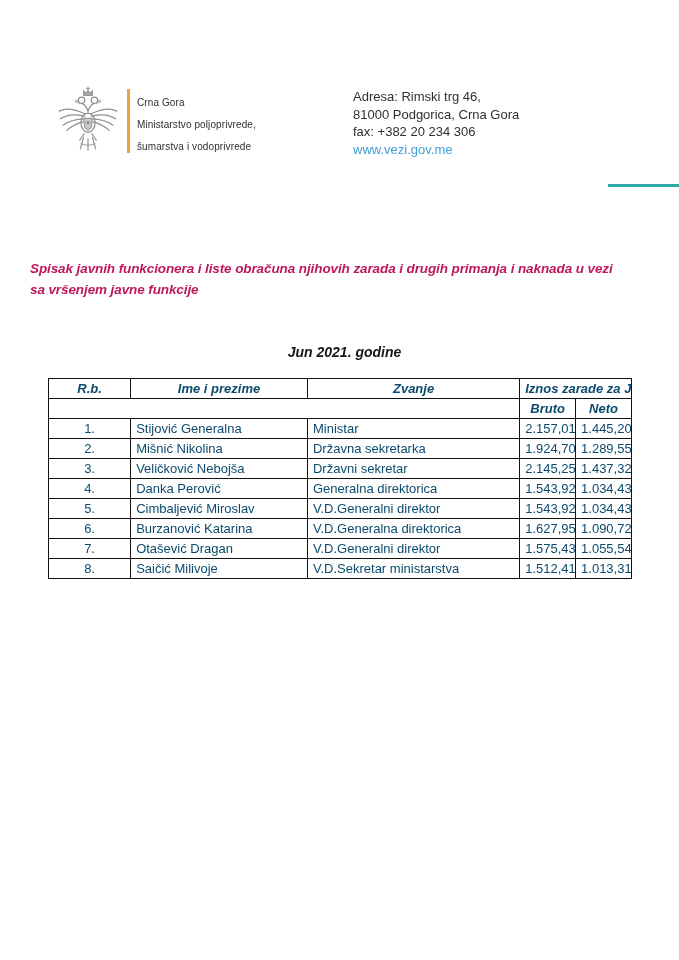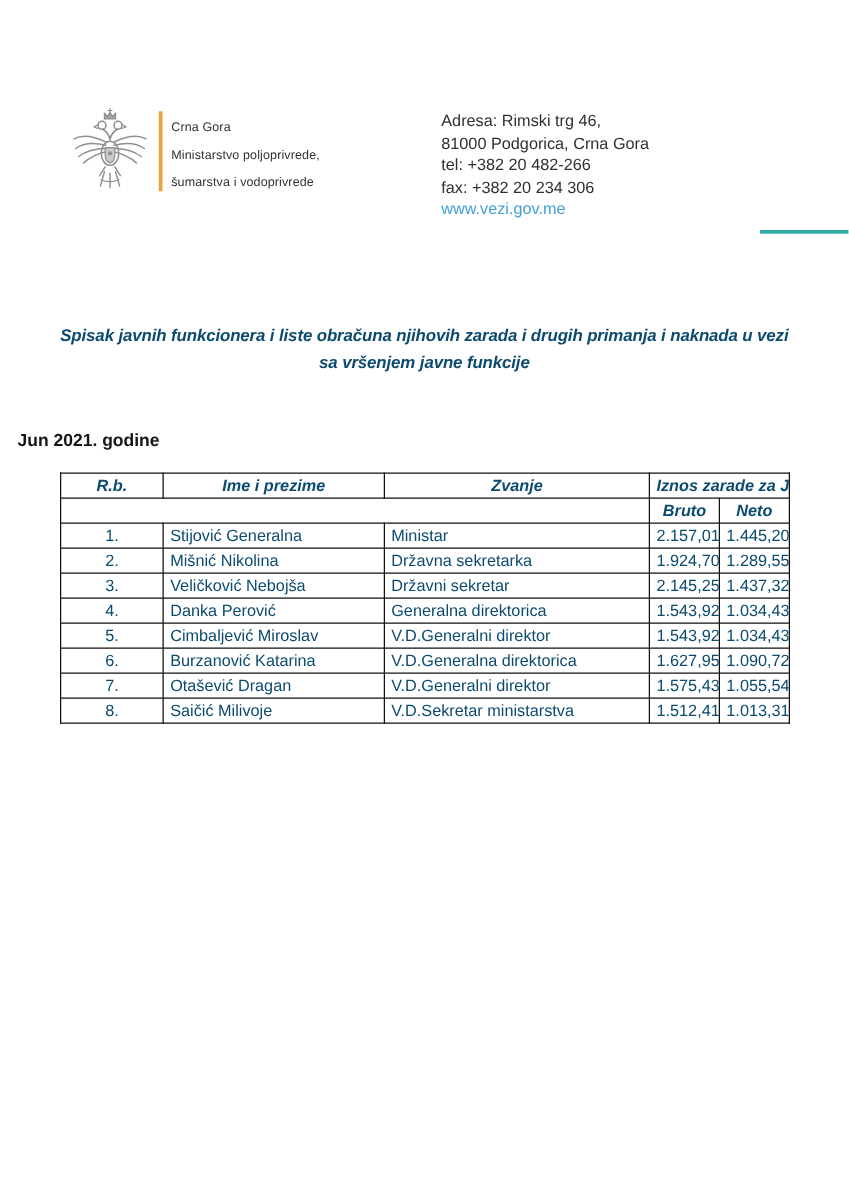--- a/index.html
+++ b/index.html
@@ -24,26 +24,26 @@
   .address {
     position: absolute; right: 66px; top: 88px; width: 260px;
     text-align: left; font-size: 13px; line-height: 17.5px; color: #303030;
   }
   .address .site { text-decoration: none; cursor: pointer; }
   .accent-line { position: absolute; left: 608px; top: 184px; width: 71px; height: 3px; }
 
   
   .doc-title {
     position: absolute; left: 30px; top: 258px; width: 619px;
+    text-align: left; font-weight: bold; font-style: italic;
+    font-size: 13.5px; line-height: 21px; letter-spacing: -0.1px; color: #be185d;
+  }
+  .date-heading {
+    position: absolute; left: 35px; top: 344px; width: 619px;
     text-align: center; font-weight: bold; font-style: italic;
-    font-size: 13.5px; line-height: 21px; letter-spacing: -0.1px; color: #0c4a6e;
-  }
-  .date-heading {
-    position: absolute; left: 14px; top: 344px; width: 619px;
-    text-align: left; font-weight: bold; 
     font-size: 14px; color: #161616;
   }
 
   
   table.salaries {
     position: absolute; left: 48px; top: 378px;
     border-collapse: collapse; table-layout: fixed;
     width: 584px; font-size: 13px; color: #0c4a6e;
   }
   table.salaries td, table.salaries th {
@@ -108,21 +108,20 @@
 
     <div class="org-name">
       <div>Crna Gora</div>
       <div>Ministarstvo poljoprivrede,</div>
       <div>šumarstva i vodoprivrede</div>
     </div>
 
     <div class="address">
       <div>Adresa: Rimski trg 46,</div>
       <div>81000 Podgorica, Crna Gora</div>
-      <div>tel: +382 20 482-266</div>
       <div>fax: +382 20 234 306</div>
       <div><a class="site" style="color: rgb(65, 160, 216);">www.vezi.gov.me</a></div>
     </div>
 
     <div class="accent-line" style="background: rgb(47, 170, 164);"></div>
   </div>
 
   <div class="doc-title">
     <div>Spisak javnih funkcionera i liste obračuna njihovih zarada i drugih primanja i naknada u vezi</div>
     <div>sa vršenjem javne funkcije</div>

